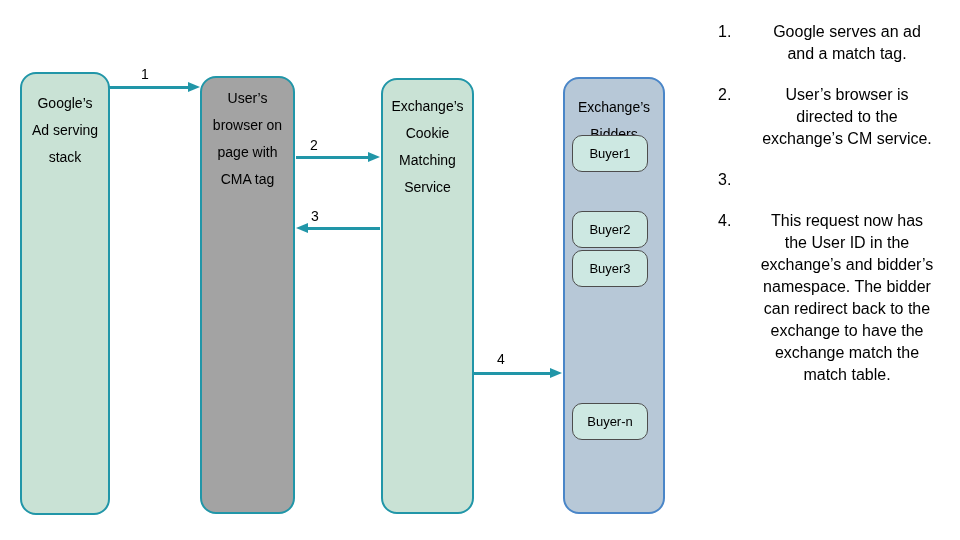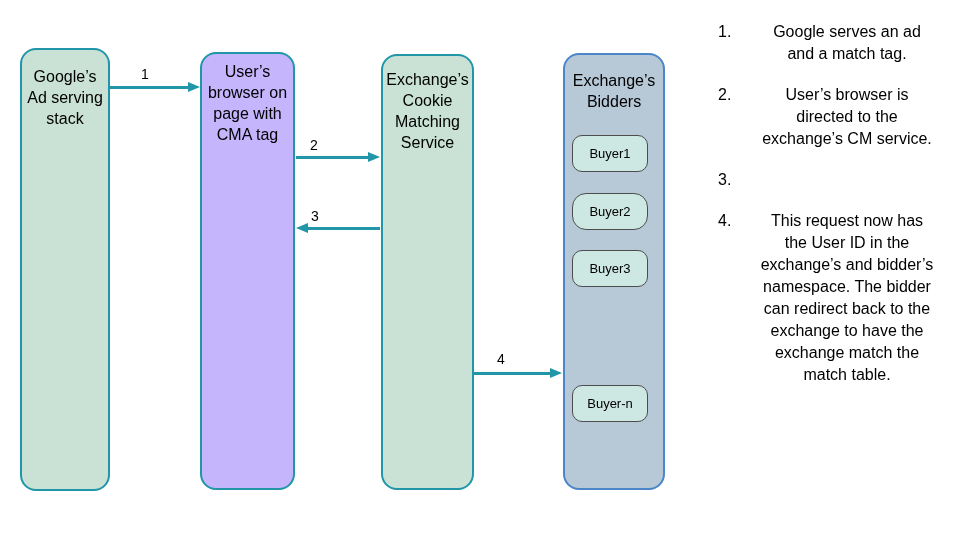--- a/index.html
+++ b/index.html
@@ -9,47 +9,48 @@
     font-family: "Liberation Sans", sans-serif;
     color: #000;
   }
   .canvas { position: relative; width: 960px; height: 540px; background: #fff; overflow: hidden; }
 
   
   .node {
     position: absolute;
     border-radius: 16px;
     text-align: center;
-    font-size: 16px;
-    line-height: 21px;
+    font-size: 14px;
+    line-height: 27px;
     white-space: pre-line;
+    margin-top: 24px;
   }
   .node.green  { background: #C9E2D5; border: 2px solid #2196A8; }
-  .node.blue   { background: #c4b5fd; border: 2px solid #2196A8; }
+  .node.blue   { background: #a3a3a3; border: 2px solid #2196A8; }
   .node.blue-b { background: #B7C8D7; border: 2px solid #4A86C8; }
 
   #node-google     { left: 20px;  top: 48px; width: 90px;  height: 443px; padding-top: 16px; }
   #node-browser    { left: 200px; top: 52px; width: 95px;  height: 438px; padding-top: 7px;  }
   #node-cm-service { left: 381px; top: 54px; width: 93px;  height: 436px; padding-top: 13px; }
   #node-bidders    { left: 563px; top: 53px; width: 102px; height: 437px; padding-top: 15px; }
 
   
   .chip {
     position: absolute;
     left: 572px; width: 76px; height: 37px;
     background: #CDE8E2;
     border: 1.5px solid #4D4D4D;
     border-radius: 10px;
     font-size: 13px;
     display: flex; align-items: center; justify-content: center;
   }
   #chip-buyer1 { top: 135px; }
-  #chip-buyer2 { top: 193px; border-radius: 14px; }
+  #chip-buyer2 { top: 211px; }
   #chip-buyer3 { top: 250px; }
-  #chip-buyern { top: 385px; }
+  #chip-buyern { top: 403px; }
 
   
   .aline { position: absolute; height: 3px; background: #2196A8; }
   .ahead-r {
     position: absolute; width: 0; height: 0;
     border-left: 12px solid #2196A8;
     border-top: 5px solid transparent; border-bottom: 5px solid transparent;
   }
   .ahead-l {
     position: absolute; width: 0; height: 0;

